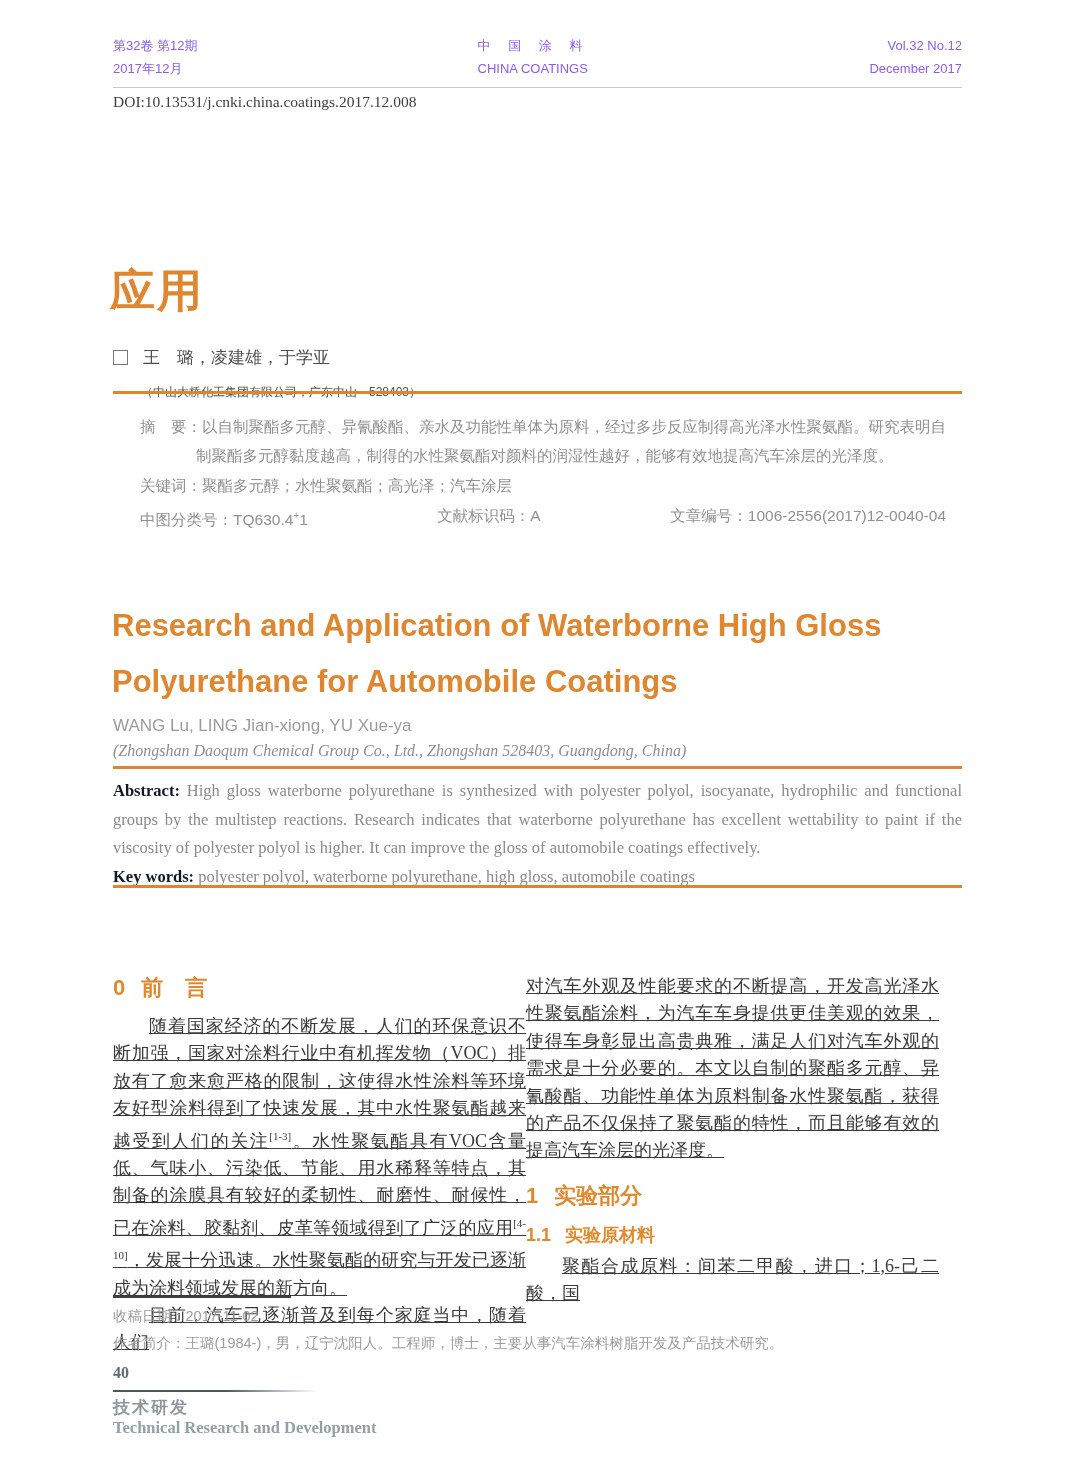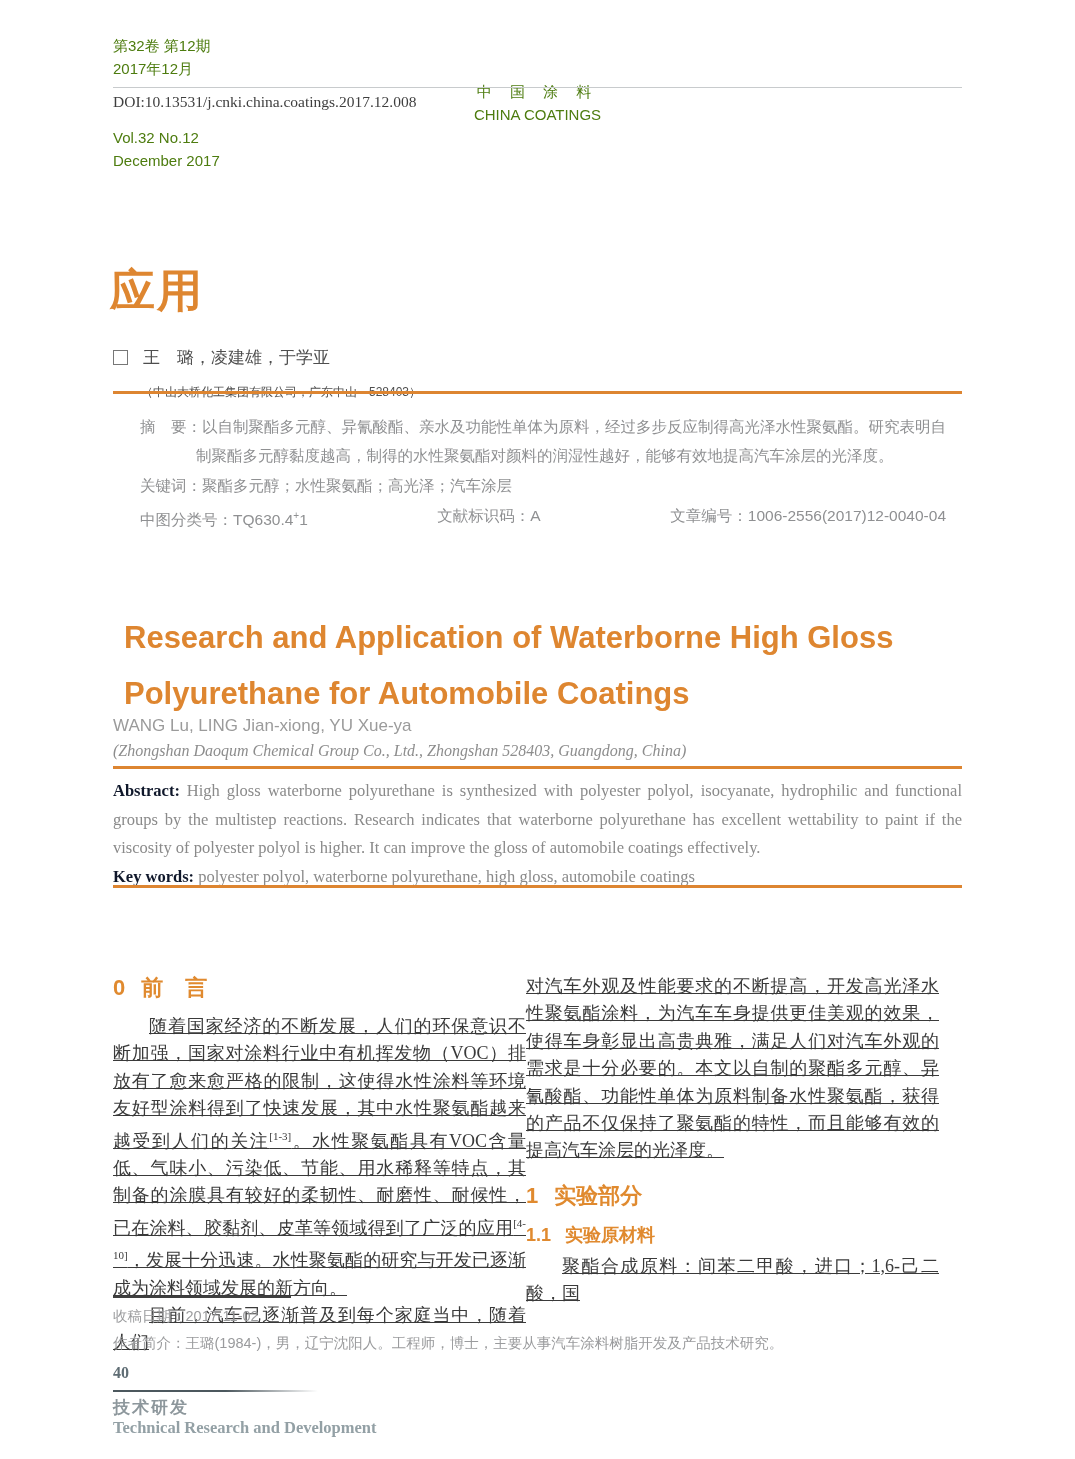--- a/index.html
+++ b/index.html
@@ -1,24 +1,24 @@
 <!DOCTYPE html>
 <html><head>
 <meta charset="utf-8">
 <style>
   html,body{margin:0;padding:0;background:#ffffff;}
   .page{position:relative;width:1075px;height:1459px;background:#ffffff;overflow:hidden;
         font-family:"Liberation Sans",sans-serif;}
 
   
   .jheader{position:absolute;top:34px;left:113px;width:849px;display:flex;
-           justify-content:space-between;color:#4d7c0f;font-size:15px;line-height:23px;flex-direction:column;}
-  .jh-center{text-align:center;}
+           justify-content:space-between;color:#8b5cf6;font-size:13px;line-height:23px;}
+  .jh-center{text-align:left;}
   .jh-center .cn{letter-spacing:7px;}
-  .jh-right{}
+  .jh-right{text-align:right;}
   .header-rule{position:absolute;top:87px;left:113px;width:849px;border-top:1px solid #c8cbcd;}
   .doi{position:absolute;top:93px;left:113px;font-family:"Liberation Serif",serif;
        color:#3e3e3e;font-size:15.5px;}
 
   
   .title-cn{position:absolute;top:192px;left:110px;width:880px;margin:0;
             color:#de8630;font-size:45px;font-weight:bold;line-height:66px;letter-spacing:2px;}
   .authors-cn{position:absolute;top:346px;left:113px;display:flex;align-items:center;
               color:#4e4e4e;font-size:17px;}
   .author-box{display:inline-block;width:13px;height:13px;border:1.5px solid #777;
@@ -29,21 +29,21 @@
 
   
   .abs-cn{position:absolute;top:412px;left:140px;width:806px;color:#8f9092;
           font-size:15.5px;line-height:29px;}
   .abs-cn .abs-text{padding-left:56px;text-indent:-56px;text-align:justify;}
   .abs-cn .kw-line{margin-top:1px;}
   .clc-row{display:flex;justify-content:space-between;margin-top:1px;width:806px;}
   sup{font-size:10px;}
 
   
-  .title-en{position:absolute;top:598px;left:112px;width:860px;margin:12px;
+  .title-en{position:absolute;top:598px;left:112px;width:860px;margin:0;
             color:#de8630;font-size:31px;font-weight:bold;line-height:56px;}
   .authors-en{position:absolute;top:716px;left:113px;color:#9b9b9b;font-size:17px;}
   .affil-en{position:absolute;top:742px;left:113px;color:#8d8d8d;font-size:16px;
             font-family:"Liberation Serif",serif;font-style:italic;}
   .rule-2{top:766px;}
   .rule-3{top:885px;}
   .abs-en{position:absolute;top:777px;left:113px;width:849px;color:#8a8a8a;
           font-family:"Liberation Serif",serif;font-size:16.5px;line-height:28.5px;
           text-align:justify;}
   .abs-en .lbl{font-weight:bold;color:#0f172a;}

